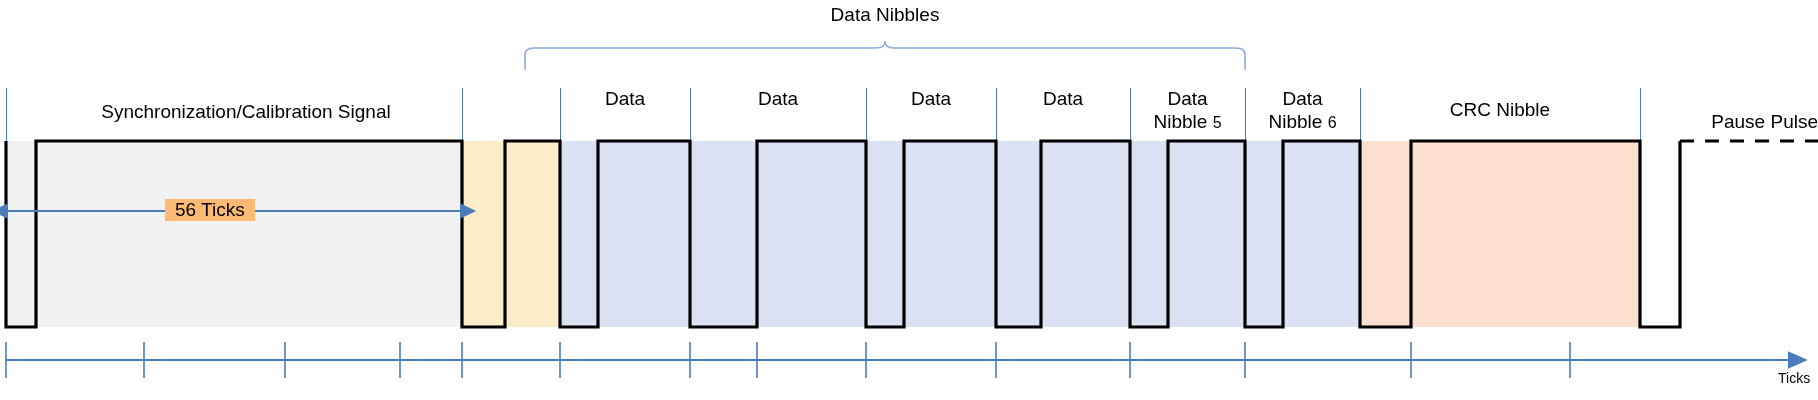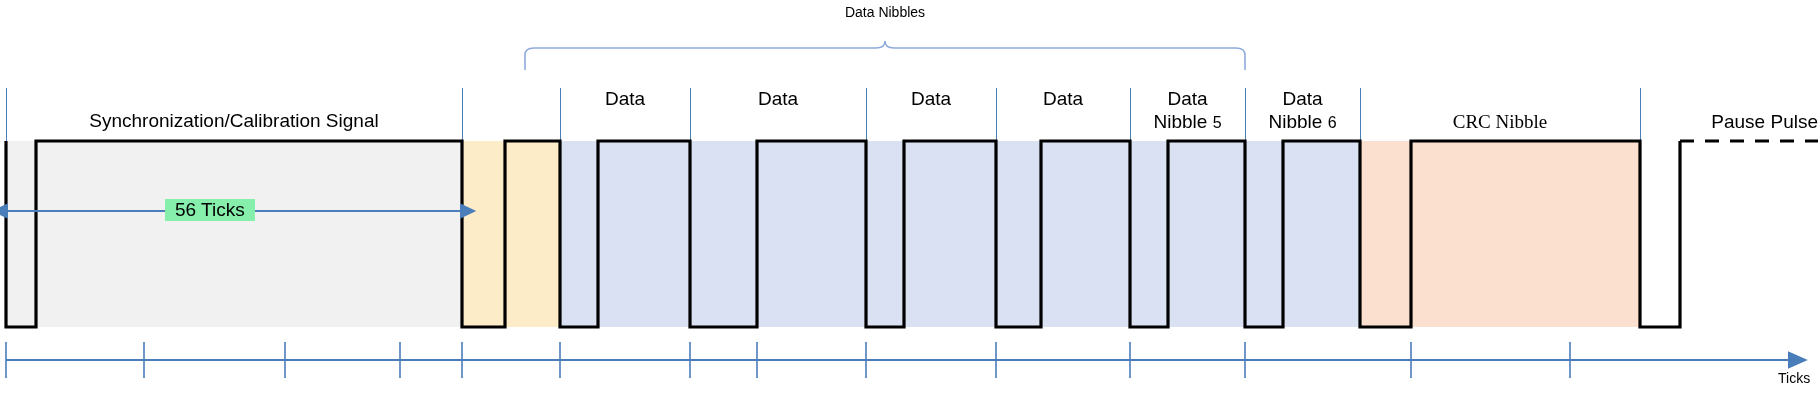--- a/index.html
+++ b/index.html
@@ -1,41 +1,41 @@
 <!DOCTYPE html>
 <html><head>
 <meta charset="utf-8">
 <style>
   html,body{margin:0;padding:0;background:#ffffff;}
   body{width:1818px;height:400px;font-family:"Liberation Sans",sans-serif;color:#000;}
   #stage{position:relative;width:1818px;height:400px;overflow:hidden;}
 
   
   .bracket-label{
-    position:absolute;font-size:14px;color:#000;white-space:nowrap;
+    position:absolute;font-size:19px;color:#000;white-space:nowrap;
     text-align:center;
   }
   .bracket-svg{position:absolute;left:0;top:0;}
 
   
   .sep{
     position:absolute;width:1px;background:#4a7ebb;
   }
   .seg-label{
     position:absolute;text-align:center;font-size:19px;line-height:23px;
     color:#000;white-space:nowrap;
   }
   .seg-label .num{font-size:16px;}
 
   
   .wave-svg{position:absolute;left:0;top:0;}
 
   
   .ticks56-label{
-    position:absolute;font-size:19px;color:#000;background:#86efac;
+    position:absolute;font-size:19px;color:#000;background:#fdba74;
     padding:0 10px;white-space:nowrap;
   }
 
   
   .axis-svg{position:absolute;left:0;top:0;}
   .axis-label{
     position:absolute;font-size:14px;color:#000;white-space:nowrap;margin-left:30px;
   }
 </style>
 </head>
@@ -54,21 +54,21 @@
   <div class="sep" style="left:462px; top:88px; height:54px;"></div>
   <div class="sep" style="left:560px; top:88px; height:54px;"></div>
   <div class="sep" style="left:690px; top:88px; height:54px;"></div>
   <div class="sep" style="left:866px; top:88px; height:54px;"></div>
   <div class="sep" style="left:996px; top:88px; height:54px;"></div>
   <div class="sep" style="left:1130px;top:88px; height:54px;"></div>
   <div class="sep" style="left:1245px;top:88px; height:54px;"></div>
   <div class="sep" style="left:1360px;top:88px; height:54px;"></div>
   <div class="sep" style="left:1640px;top:88px; height:54px;"></div>
 
-  <div class="seg-label" style="left:6px;width:456px;top:109px;">
+  <div class="seg-label" style="left:6px;width:456px;top:100px;padding-left:12px;">
     <span>Synchronization/Calibration Signal</span>
   </div>
 
 
   <div class="seg-label" style="left:560px;width:130px;top:87px;">
     <div>Data</div>
   </div>
 
   <div class="seg-label" style="left:690px;width:176px;top:87px;">
     <div>Data</div>
@@ -87,21 +87,21 @@
     <div><span>Nibble</span>
          <span class="num">5</span></div>
   </div>
 
   <div class="seg-label" style="left:1245px;width:115px;top:87px;">
     <div>Data</div>
     <div><span>Nibble</span>
          <span class="num">6</span></div>
   </div>
 
-  <div class="seg-label" style="left:1360px;width:280px;top:110px;font-family:Liberation Serif, serif;">
+  <div class="seg-label" style="left:1360px;width:280px;top:98px;">
     <span>CRC Nibble</span>
   </div>
 
   <div class="seg-label" style="left:1640px;width:178px;top:110px;text-align:right;">
     <span>Pause Pulse</span>
   </div>
 
   <svg class="wave-svg" width="1818" height="400" aria-hidden="true">
 
     <rect x="6" y="141" width="456" height="186" fill="#f1f1f1"></rect>

